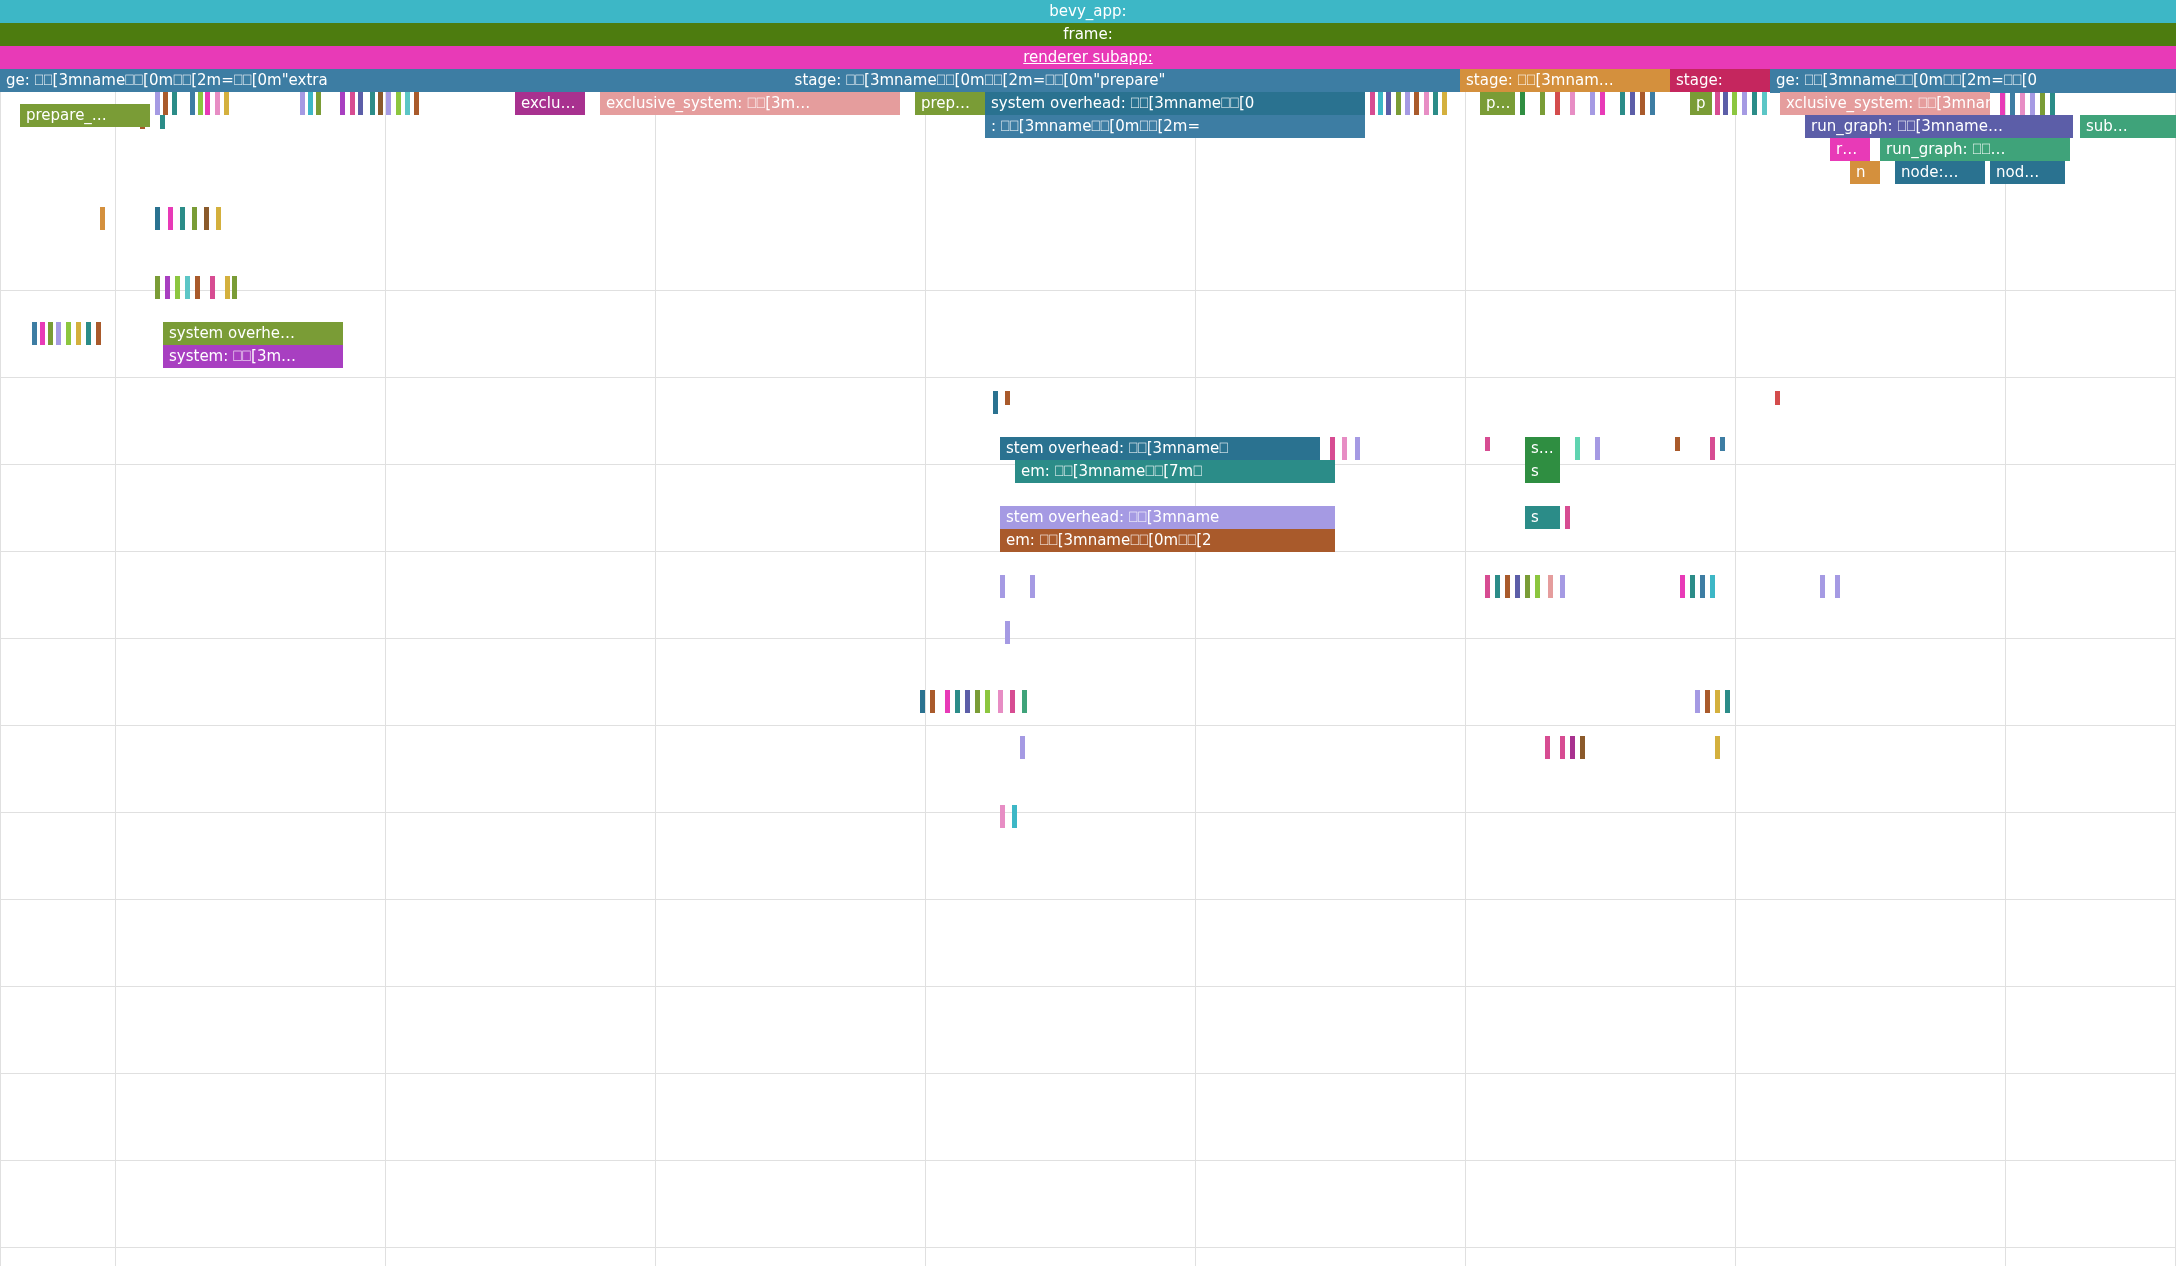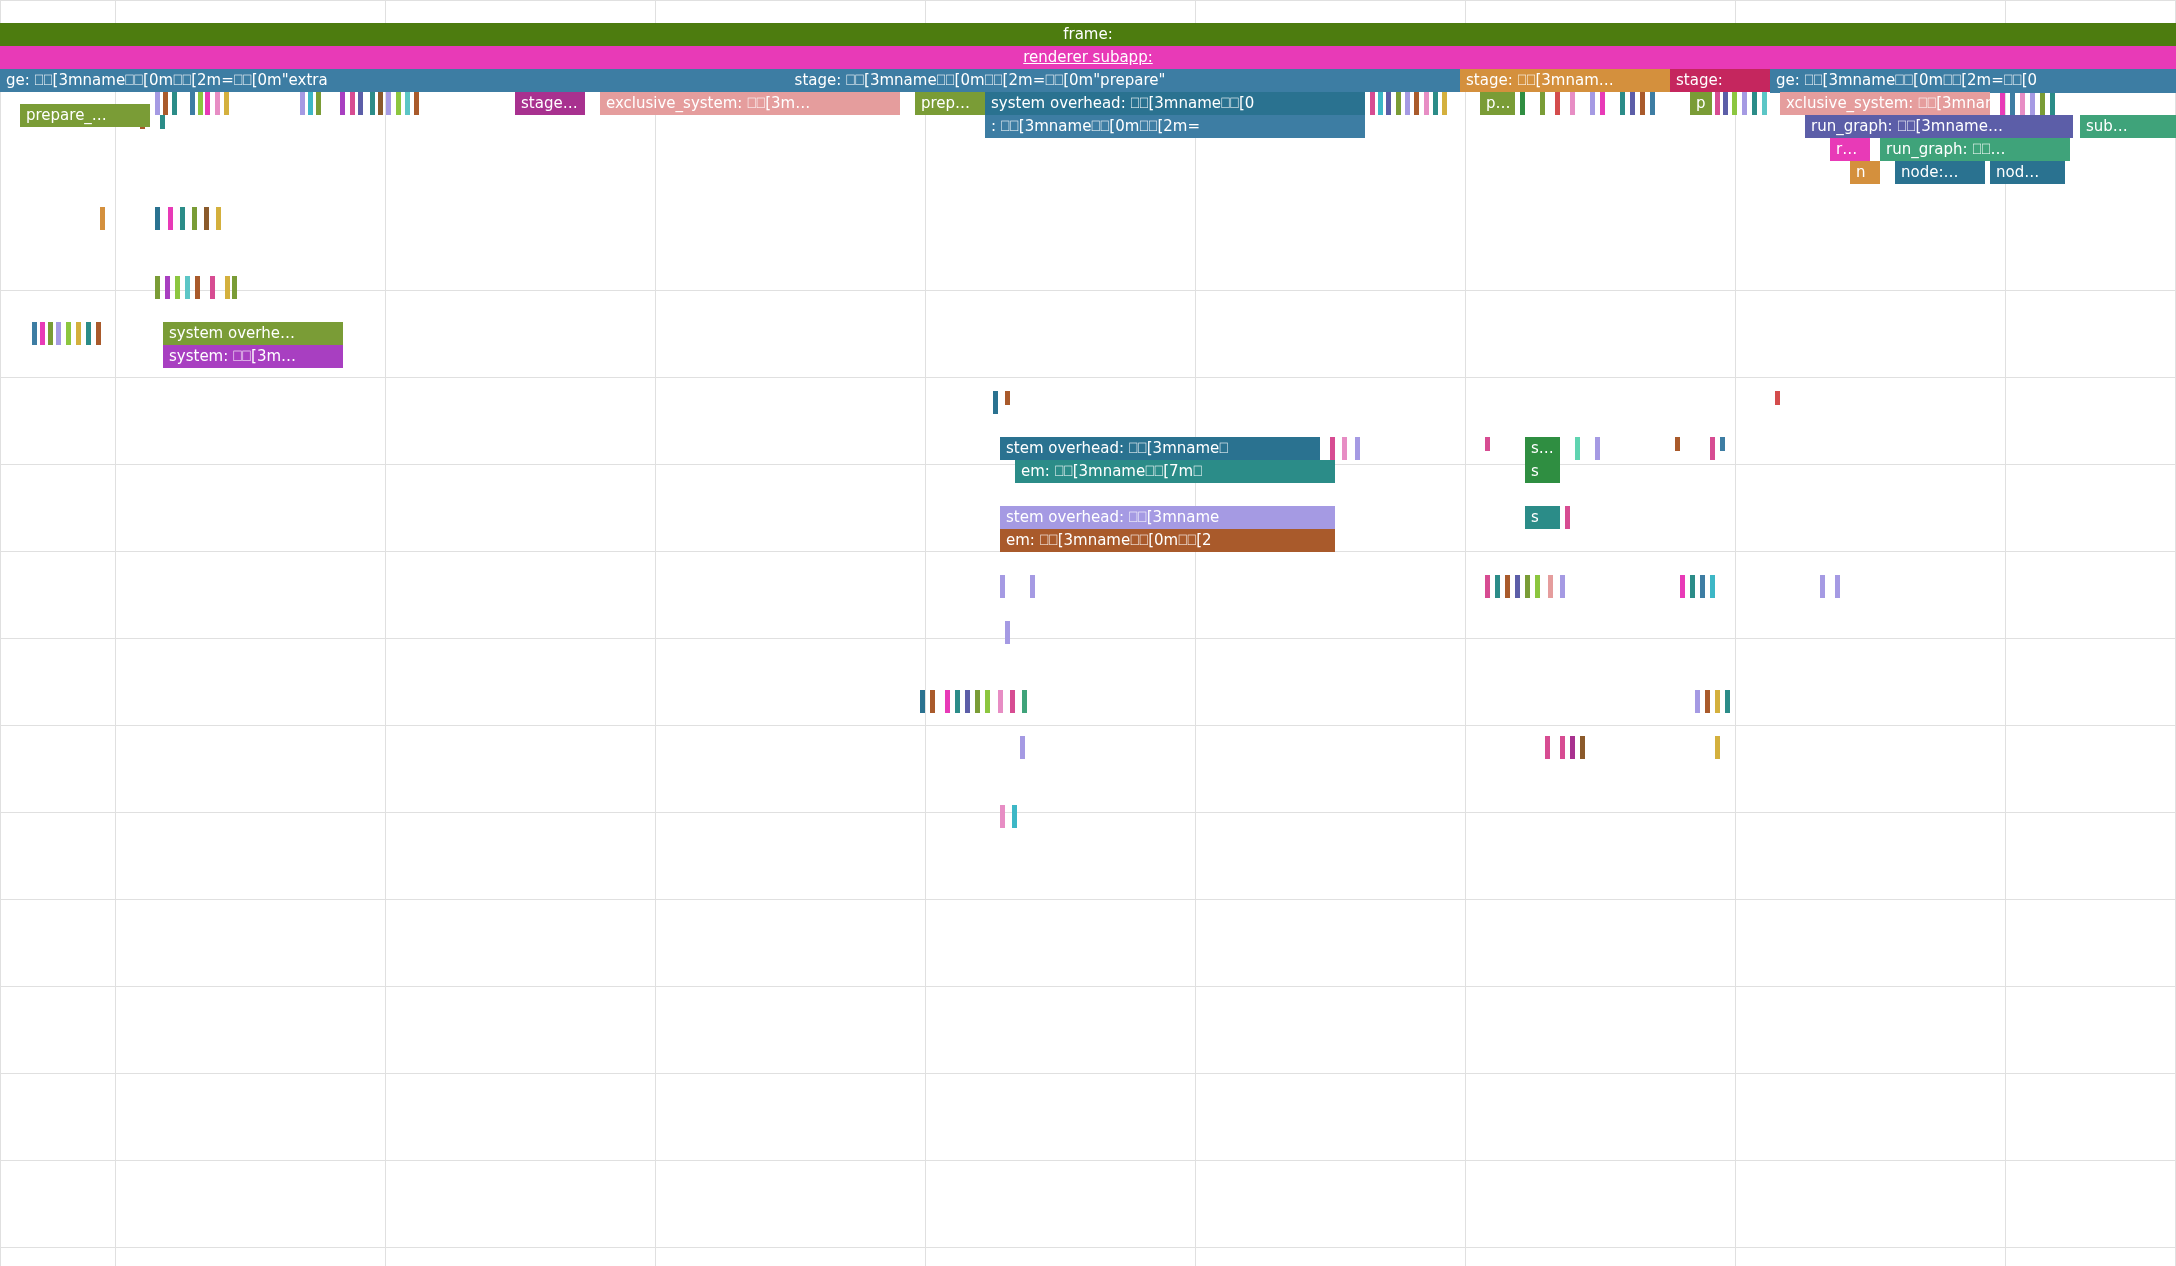--- a/index.html
+++ b/index.html
@@ -73,29 +73,30 @@
     <div class="grid-h" style="top: 464px;"></div>
     <div class="grid-h" style="top: 551px;"></div>
     <div class="grid-h" style="top: 638px;"></div>
     <div class="grid-h" style="top: 725px;"></div>
     <div class="grid-h" style="top: 812px;"></div>
     <div class="grid-h" style="top: 899px;"></div>
     <div class="grid-h" style="top: 986px;"></div>
     <div class="grid-h" style="top: 1073px;"></div>
     <div class="grid-h" style="top: 1160px;"></div>
     <div class="grid-h" style="top: 1247px;"></div>
+    <div class="span lbl" style="left: 0px; top: 0px; width: 2176px; height: 23px; line-height: 23px; background: rgb(61, 183, 198);">bevy_app:</div>
     <div class="span lbl" style="left: 0px; top: 23px; width: 2176px; height: 23px; line-height: 23px; background: #4d7c0f;">frame:</div>
     <div class="span lbl" style="left: 0px; top: 46px; width: 2176px; height: 23px; line-height: 23px; background: rgb(232, 58, 183); text-decoration: underline;">renderer subapp:</div>
     <div class="span" style="left: 0px; top: 69px; width: 500px; height: 23px; line-height: 23px; background: rgb(61, 125, 163);">ge: ⎕⎕[3mname⎕⎕[0m⎕⎕[2m=⎕⎕[0m"extra</div>
     <div class="span lbl" style="left: 500px; top: 69px; width: 960px; height: 23px; line-height: 23px; background: rgb(61, 125, 163);">stage: ⎕⎕[3mname⎕⎕[0m⎕⎕[2m=⎕⎕[0m"prepare"</div>
     <div class="span" style="left: 1460px; top: 69px; width: 210px; height: 23px; line-height: 23px; background: rgb(212, 144, 61);">stage: ⎕⎕[3mnam…</div>
     <div class="span" style="left: 1670px; top: 69px; width: 100px; height: 23px; line-height: 23px; background: rgb(197, 38, 94);">stage:</div>
     <div class="span" style="left: 1770px; top: 69px; width: 406px; height: 24px; line-height: 23px; background: rgb(61, 125, 163);">ge: ⎕⎕[3mname⎕⎕[0m⎕⎕[2m=⎕⎕[0</div>
     <div class="span" style="left: 20px; top: 104px; width: 130px; height: 23px; line-height: 23px; background: rgb(122, 156, 54);">prepare_…</div>
-    <div class="span" style="left: 515px; top: 92px; width: 70px; height: 23px; line-height: 23px; background: rgb(168, 49, 143);">stage…</div>
+    <div class="span" style="left: 515px; top: 92px; width: 70px; height: 23px; line-height: 23px; background: rgb(168, 49, 143);">exclu…</div>
     <div class="span" style="left: 600px; top: 92px; width: 300px; height: 23px; line-height: 23px; background: rgb(229, 157, 157);">exclusive_system: ⎕⎕[3m…</div>
     <div class="span" style="left: 915px; top: 92px; width: 70px; height: 23px; line-height: 23px; background: rgb(122, 156, 54);">prep…</div>
     <div class="span" style="left: 985px; top: 92px; width: 380px; height: 23px; line-height: 23px; background: rgb(42, 114, 144);">system overhead: ⎕⎕[3mname⎕⎕[0</div>
     <div class="span" style="left: 1480px; top: 92px; width: 35px; height: 23px; line-height: 23px; background: rgb(122, 156, 54);">p…</div>
     <div class="span" style="left: 1690px; top: 92px; width: 22px; height: 23px; line-height: 23px; background: rgb(122, 156, 54);">p</div>
     <div class="span" style="left: 1780px; top: 92px; width: 210px; height: 23px; line-height: 23px; background: rgb(229, 157, 157);">xclusive_system: ⎕⎕[3mname…</div>
     <div class="span" style="left: 985px; top: 115px; width: 380px; height: 23px; line-height: 23px; background: rgb(61, 125, 163);">: ⎕⎕[3mname⎕⎕[0m⎕⎕[2m=</div>
     <div class="span" style="left: 1805px; top: 115px; width: 268px; height: 23px; line-height: 23px; background: rgb(92, 94, 168);">run_graph: ⎕⎕[3mname…</div>
     <div class="span" style="left: 2080px; top: 115px; width: 96px; height: 23px; line-height: 23px; background: rgb(63, 163, 122);">sub…</div>
     <div class="span" style="left: 1830px; top: 138px; width: 40px; height: 23px; line-height: 23px; background: rgb(232, 58, 183);">r…</div>

